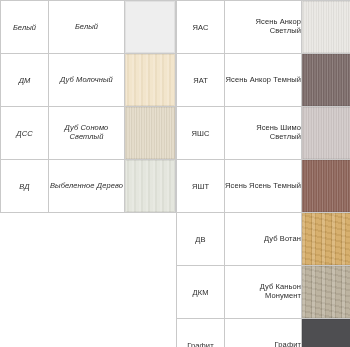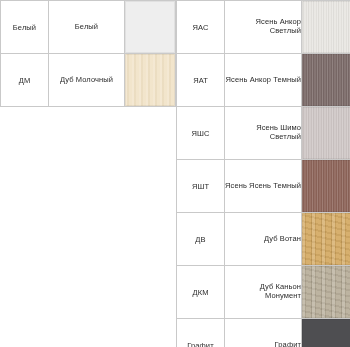--- a/index.html
+++ b/index.html
@@ -17,21 +17,21 @@
     position: relative;
     width: 350px;
     height: 347px;
     display: flex;
     align-items: flex-start;
   }
   .color-table {
     border-collapse: collapse;
     table-layout: fixed;
   }
-  .color-table.left  { width: 174px; }
+  .color-table.left  { width: 174px; font-style: italic; }
   .color-table.right { width: 176px; }
   .color-table td {
     border: 1px solid #c9c9c9;
     padding: 0;
     vertical-align: middle;
     background: #ffffff;
   }
   .col-code {
     width: 47px;
     text-align: center;
@@ -141,20 +141,40 @@
         <tr class="row">
           <td class="col-code">ДМ</td>
           <td class="col-name">Дуб Молочный</td>
           <td class="col-swatch">
             <span class="swatch" style="background: rgb(241, 226, 198);">
               <span class="grain soft"></span>
               <span class="sw-inset"></span>
             </span>
           </td>
         </tr>
+        <tr class="row">
+          <td class="col-code">ДСС</td>
+          <td class="col-name">Дуб Сономо Светлый</td>
+          <td class="col-swatch">
+            <span class="swatch" style="background: rgb(226, 217, 198);">
+              <span class="grain vertical"></span>
+              <span class="sw-inset"></span>
+            </span>
+          </td>
+        </tr>
+        <tr class="row">
+          <td class="col-code">ВД</td>
+          <td class="col-name">Выбеленное Дерево</td>
+          <td class="col-swatch">
+            <span class="swatch" style="background: rgb(225, 227, 218);">
+              <span class="grain soft"></span>
+              <span class="sw-inset"></span>
+            </span>
+          </td>
+        </tr>
       </tbody>
   </table>
 
   <table class="color-table right">
     <tbody>
         <tr class="row">
           <td class="col-code">ЯАС</td>
           <td class="col-name">Ясень Анкор Светлый</td>
           <td class="col-swatch">
             <span class="swatch" style="background: rgb(232, 230, 226);">

